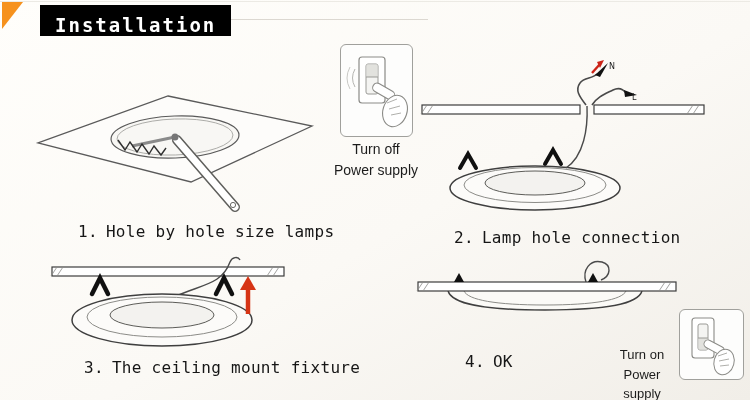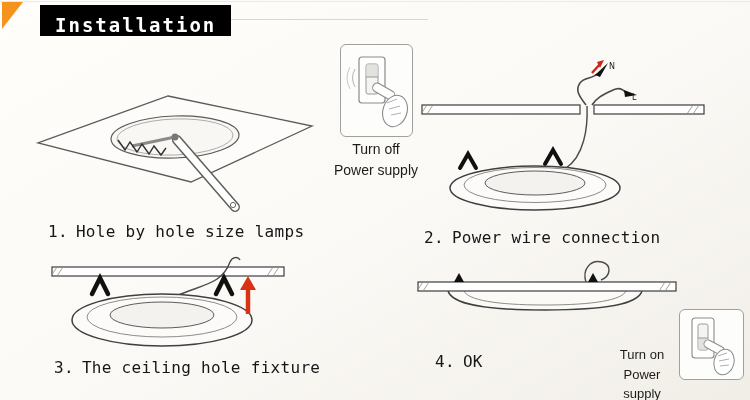--- a/index.html
+++ b/index.html
@@ -7,21 +7,21 @@
           background:linear-gradient(150deg,#fffefb 0%,#fbf9f5 55%,#f1eee8 100%);
           font-family:"DejaVu Sans",sans-serif;}
   .top-line{position:absolute;left:0;top:1px;width:750px;height:1px;background:#eceae4;}
   .title-bar{position:absolute;left:12px;top:5px;height:31px;background:#000;color:#fff;
              display:flex;align-items:flex-end;padding:0 15px;z-index:1;
              font-family:"DejaVu Sans Mono",monospace;font-weight:bold;font-size:19px;letter-spacing:2px;margin-left:28px;}
   .accent-tri{position:absolute;left:2px;top:2px;width:0;height:0;z-index:2;
               border-top:27px solid #f6921e;border-right:21px solid transparent;}
   .title-line{position:absolute;left:200px;top:19px;width:228px;height:1px;background:#dcd8d1;}
   .caption{position:absolute;font-family:"DejaVu Sans Mono",monospace;font-size:16px;color:#161616;
-           white-space:nowrap;letter-spacing:0.3px;}
+           white-space:nowrap;letter-spacing:0.3px;margin-left:30px;}
   .caption .num{margin-right:8px;}
   .illus{position:absolute;}
   .power-box{position:absolute;background:#fdfdfc;border:1px solid #a0a09c;border-radius:6px;
              display:flex;align-items:center;justify-content:center;}
   .power-caption{position:absolute;font-family:"Liberation Sans",sans-serif;font-size:14px;
                  color:#1c1c1c;text-align:center;line-height:1.5;}
 </style>
 </head>
 <body>
 
@@ -121,24 +121,24 @@
     <g>
       <polygon points="42,32 47,23 52,32" fill="#101010"></polygon>
       <polygon points="176,32 181,23 186,32" fill="#101010"></polygon>
     </g>
   </svg>
 
   <div class="caption" style="left:48px;top:222px">
     <span class="num">1.</span><span>Hole by hole size lamps</span>
   </div>
   <div class="caption" style="left:424px;top:228px">
-    <span class="num">2.</span><span>Power wire connection</span>
+    <span class="num">2.</span><span>Lamp hole connection</span>
   </div>
   <div class="caption" style="left:54px;top:358px">
-    <span class="num">3.</span><span>The ceiling hole fixture</span>
+    <span class="num">3.</span><span>The ceiling mount fixture</span>
   </div>
   <div class="caption" style="left:435px;top:352px">
     <span class="num">4.</span><span>OK</span>
   </div>
 
   <div class="power-box" style="left:340px;top:44px;width:71px;height:91px">
     <svg width="68" height="88" viewBox="0 0 68 88">
       <g>
         <path d="M12,22 q-5,9 0,18" stroke="#b5b5b1" fill="none" stroke-width="1"></path>
         <path d="M7,20 q-6,11 0,22" stroke="#c9c9c5" fill="none" stroke-width="1"></path>

